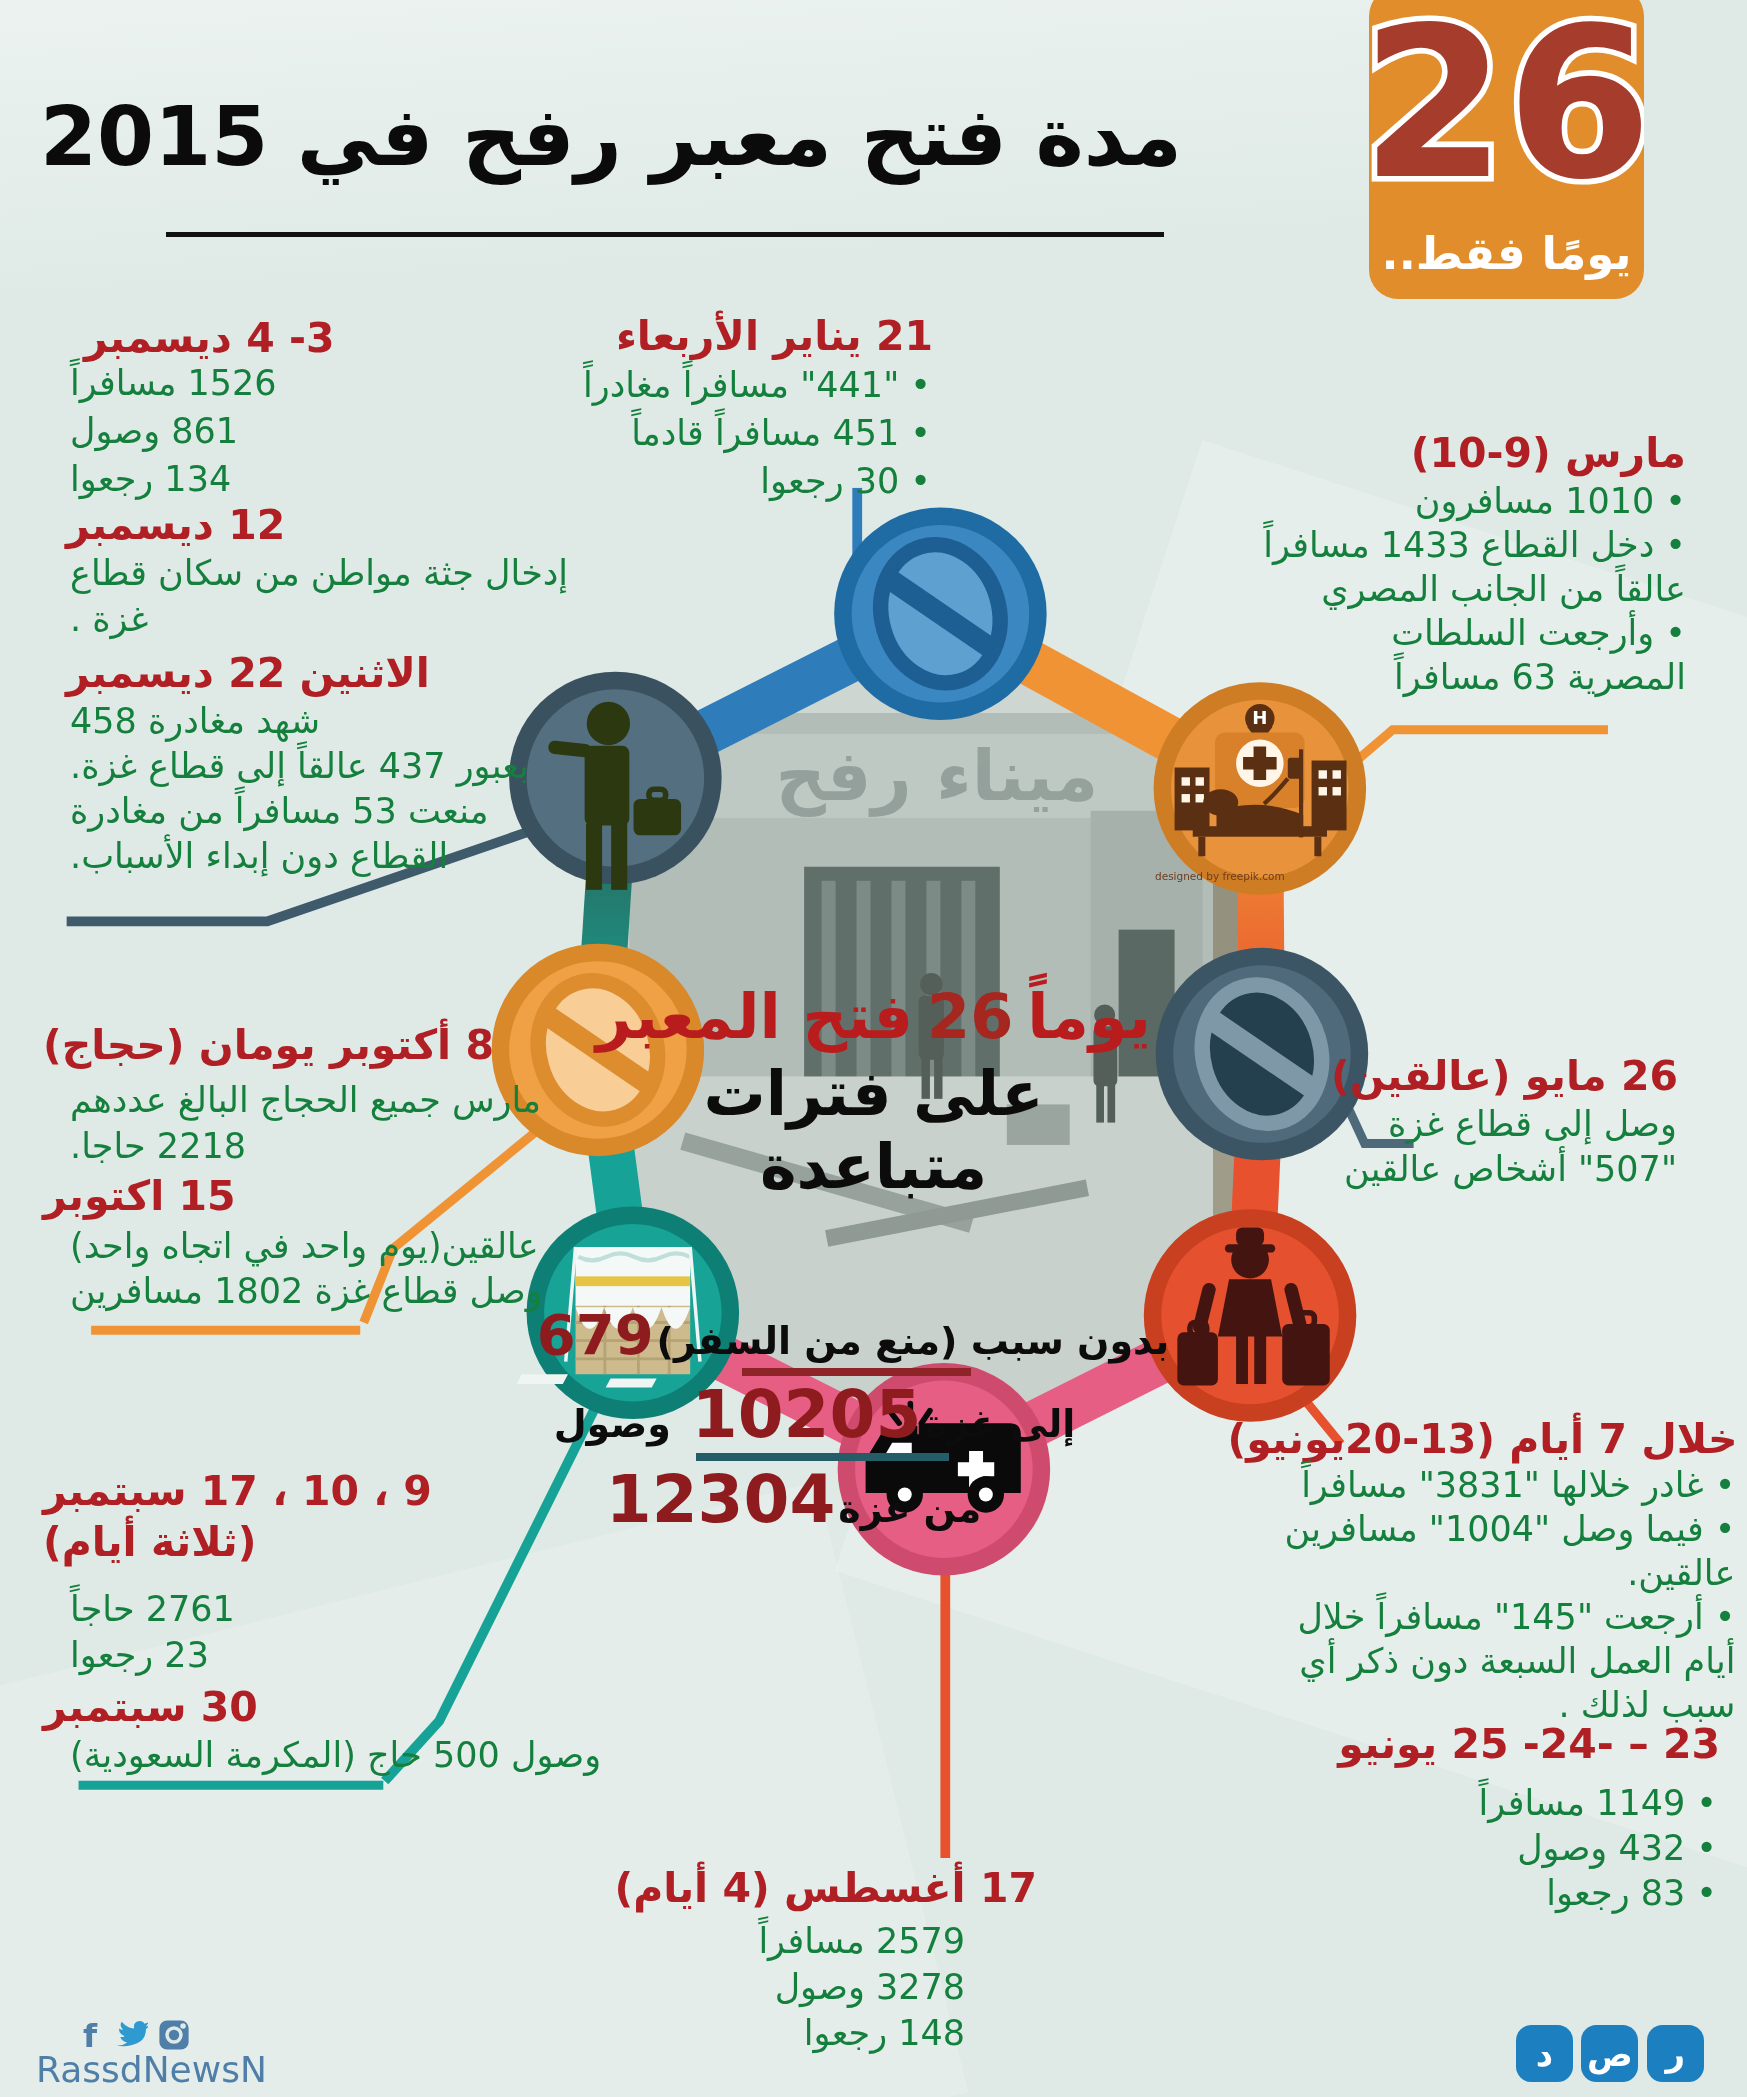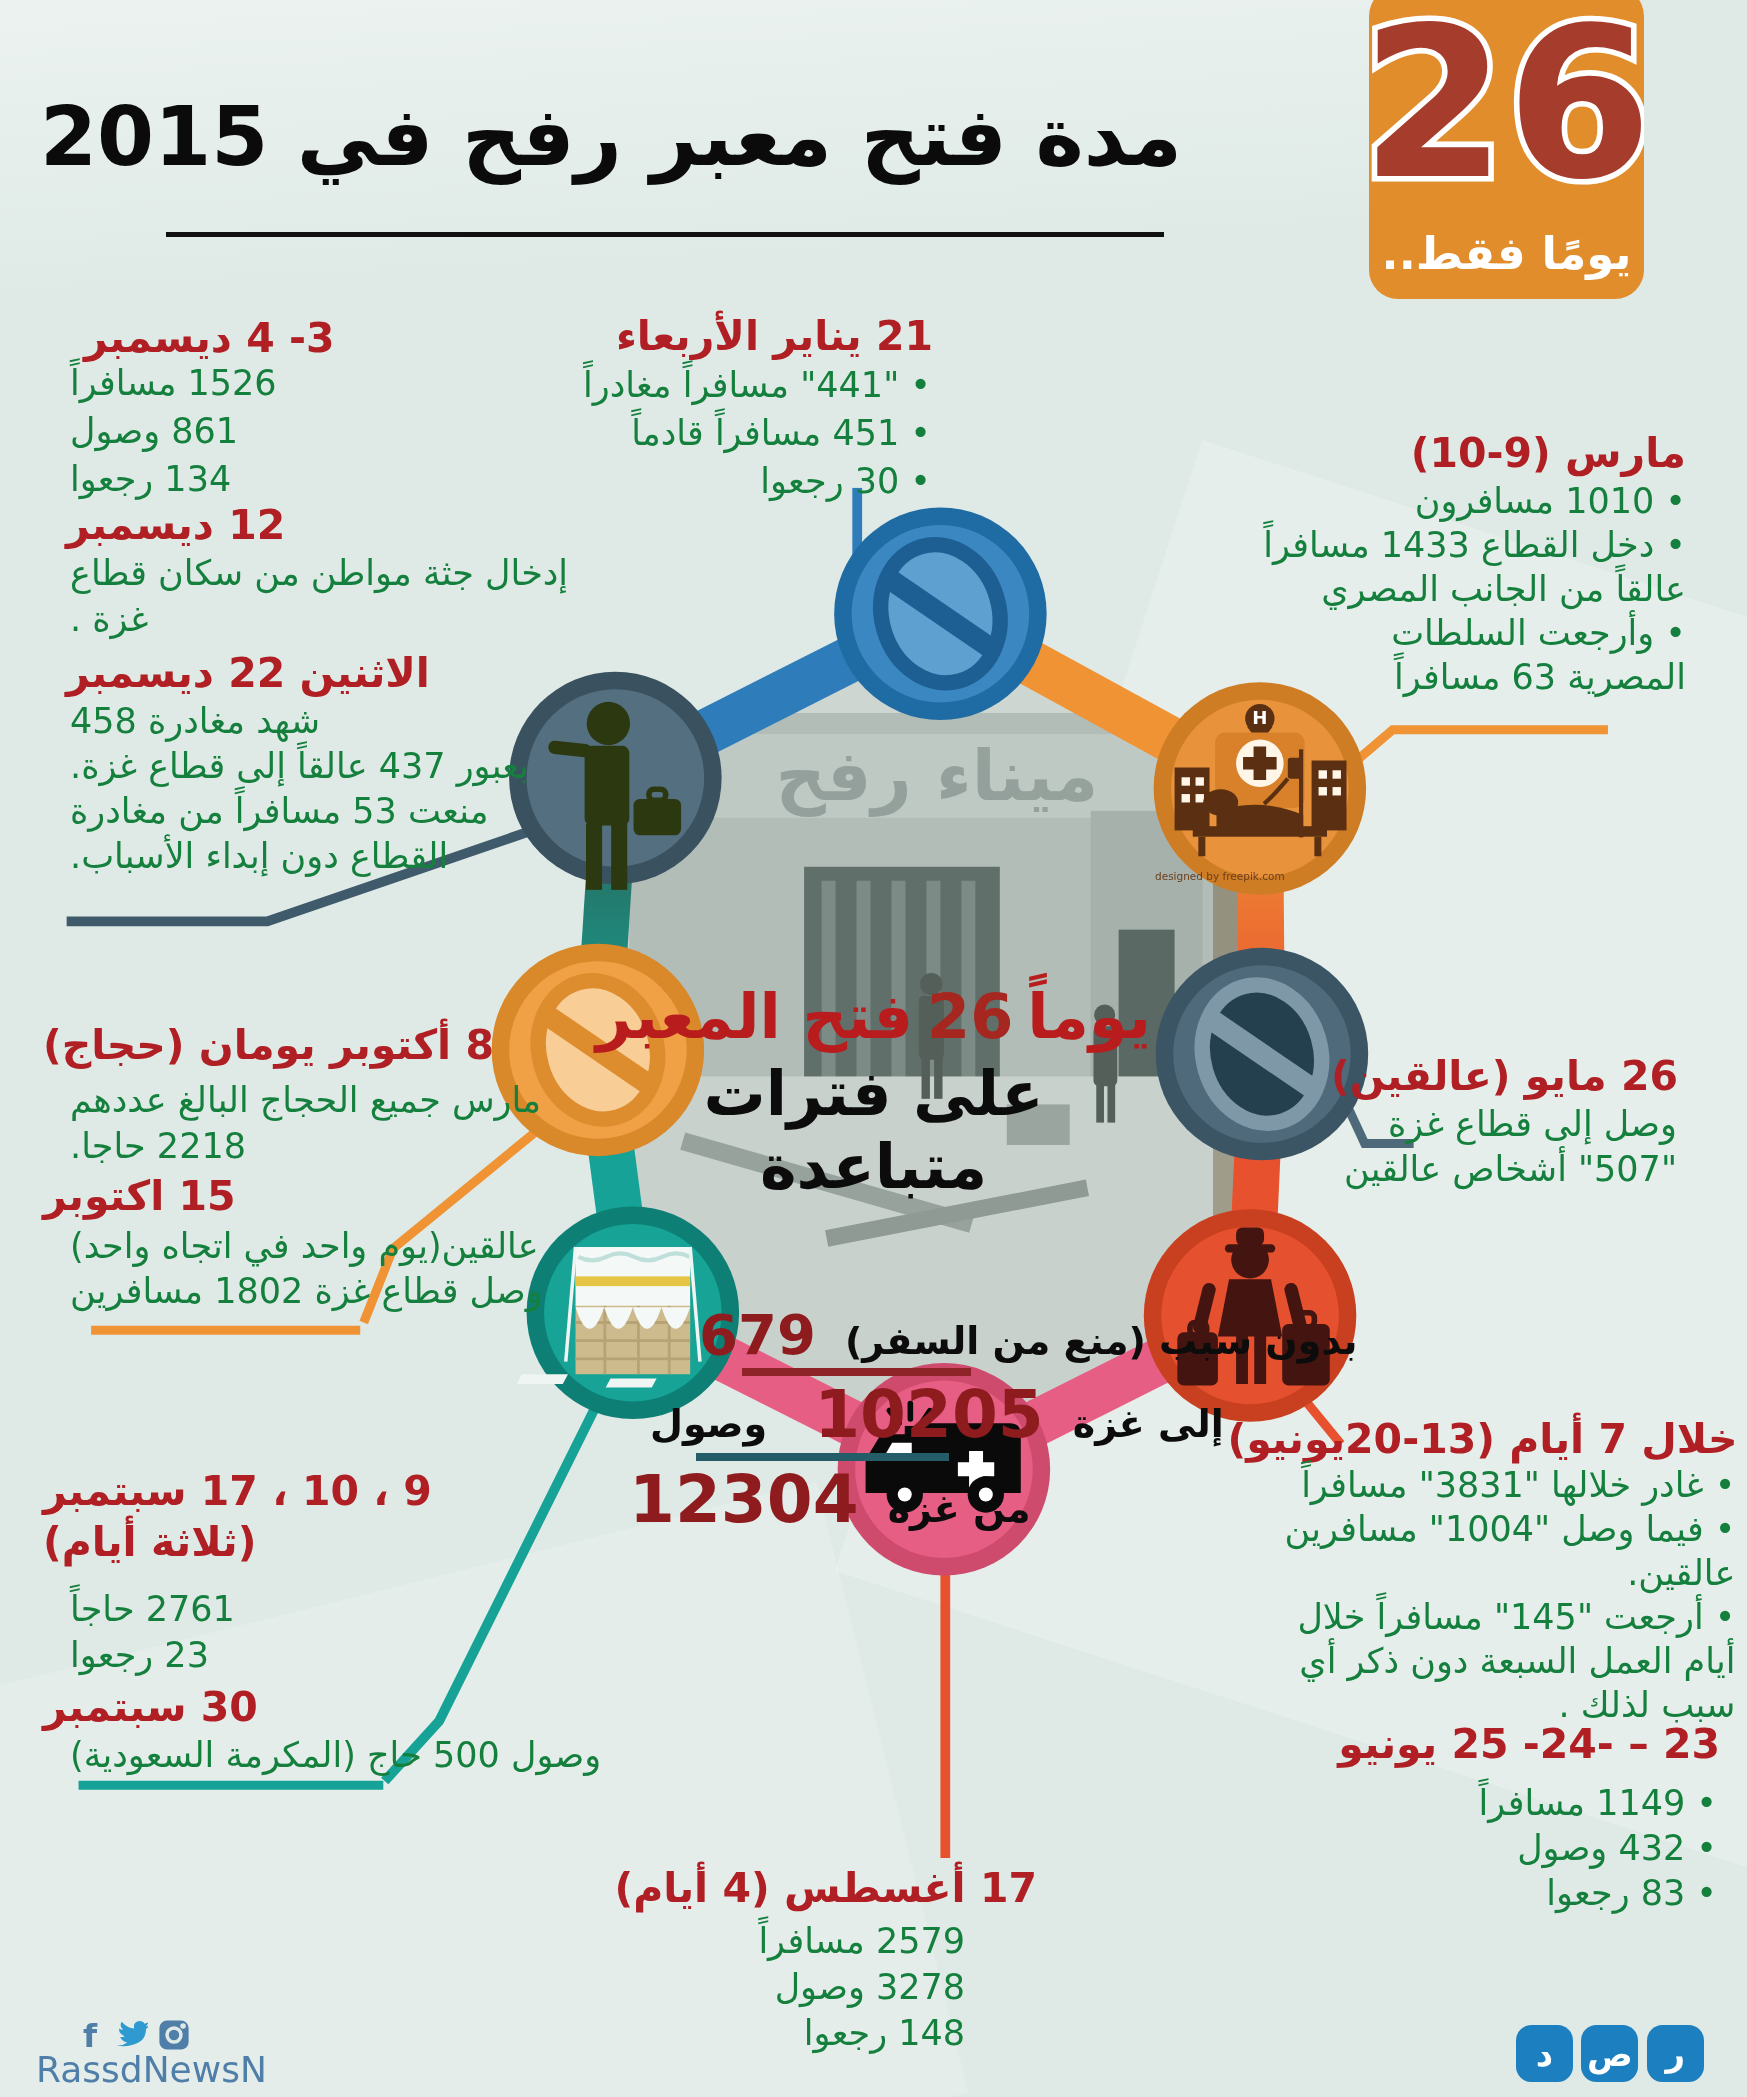--- a/index.html
+++ b/index.html
@@ -28,21 +28,21 @@
   .tr{position:absolute;direction:rtl;text-align:right;}
   .ln{display:block;color:#15803d;font-weight:normal;font-size:35px;white-space:nowrap;}
   .lh66 .ln{line-height:46px;} .lh63 .ln{line-height:44px;} .lh68 .ln{line-height:48px;} .lh65 .ln{line-height:45px;}
 
   
   .center-headline{position:absolute;left:601px;top:980px;width:545px;text-align:center;}
   .center-headline .row{display:flex;justify-content:center;align-items:baseline;gap:14px;direction:ltr;}
   .center-headline span{font-weight:bold;font-size:62px;color:#b91c1c;white-space:nowrap;}
   .center-headline .num{color:#a5271f;}
   .center-line2{margin-top:4.2px;font-weight:bold;font-size:62px;color:#0c0c0c;direction:rtl;}
-  .stat{position:absolute;display:flex;direction:ltr;align-items:baseline;gap:29px;white-space:nowrap;}
+  .stat{position:absolute;display:flex;direction:ltr;justify-content:center;align-items:baseline;gap:3px;white-space:nowrap;}
   .stat .snum{color:#8e1b1e;font-weight:bold;}
   .stat .stxt{color:#0c0c0c;font-weight:bold;font-size:38px;direction:rtl;}
   .stat1{left:699px;top:1302px;width:308px;}  .stat1 .snum{font-size:56px;}
   .stat2{left:650px;top:1376px;width:329px;}   .stat2 .snum{font-size:66px;margin-left:18px;}
   .stat3{left:629px;top:1461px;width:329px;}   .stat3 .snum{font-size:66px;}
   .u1{position:absolute;left:742px;top:1368px;width:229px;height:7.7px;background:#8e2427;}
   .u2{position:absolute;left:696px;top:1453px;width:253px;height:7.7px;background:#245d68;}
 
   .credit{position:absolute;left:1155px;top:870px;width:210px;font-size:10.5px;color:#6e3d1c;text-align:left;}
 

